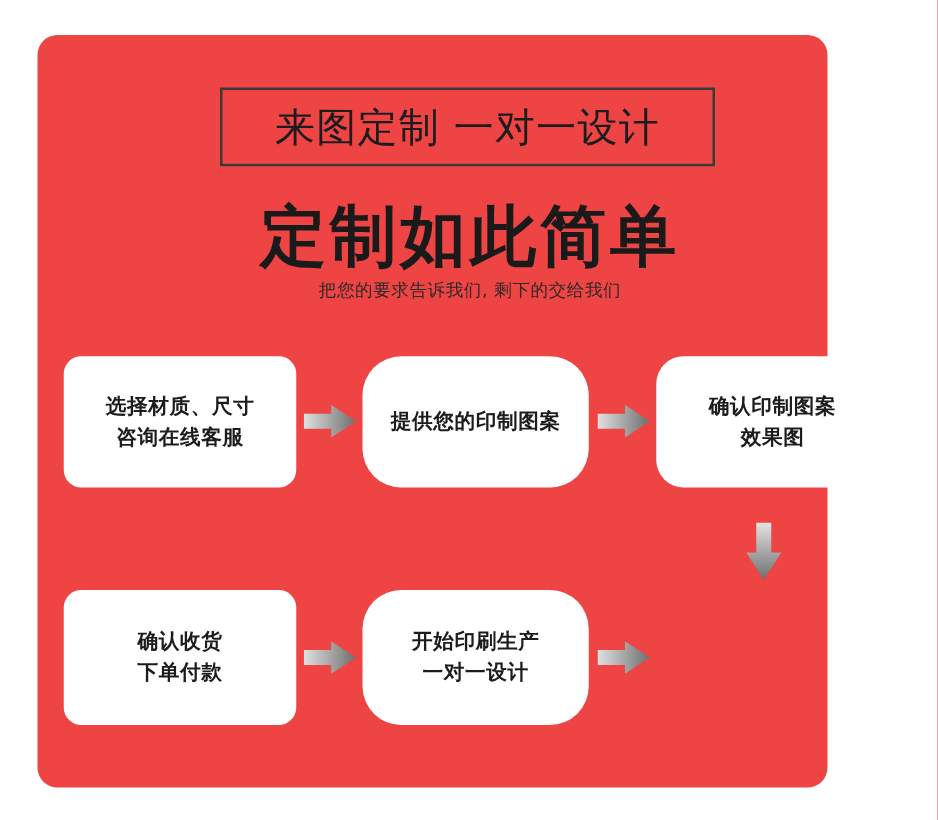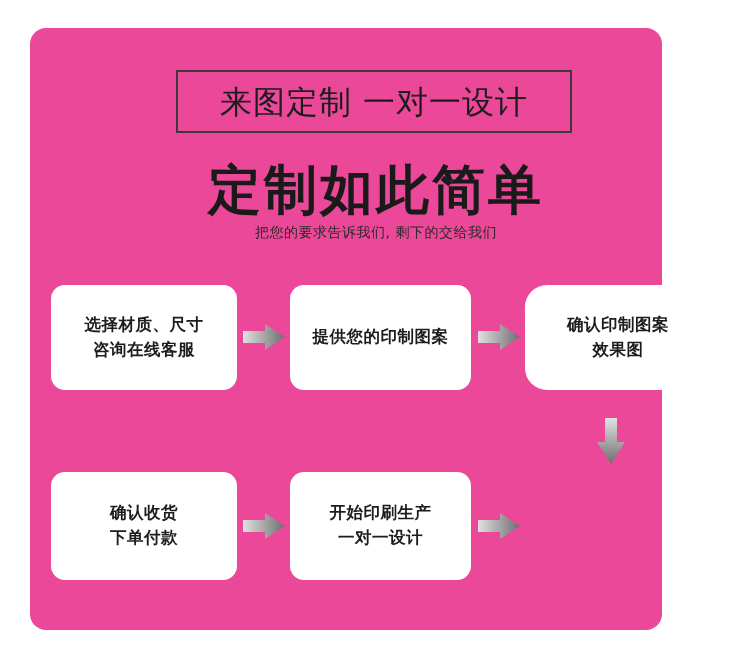--- a/index.html
+++ b/index.html
@@ -13,21 +13,21 @@
     font-family: "DejaVu Sans", "Liberation Sans", sans-serif;
     overflow: hidden;
   }
 
   .poster {
     position: absolute;
     left: 30px;
     top: 28px;
     width: 632px;
     height: 602px;
-    background: #ec4899;
+    background: #ef4444;
     border-radius: 16px;
     box-sizing: border-box;
   }
 
   
   .headline-box {
     position: absolute;
     left: 146px;
     top: 42px;
     width: 396px;
@@ -87,21 +87,21 @@
     font-weight: bold;
     color: #1c1c1c;
     line-height: 1.5;
     letter-spacing: 0.5px;
   }
 
   .row1 { top: 257px; height: 105px; }
   .row2 { top: 444px; height: 108px; font-family: Liberation Serif, serif; }
 
   .col1 { left: 21px;  width: 186px; }
-  .col2 { left: 260px; width: 181px; }
+  .col2 { left: 260px; width: 181px; border-radius: 31px; }
   .col3 { left: 495px; width: 186px; border-radius: 22px; }
 
   
   .arrow-right {
     position: absolute;
     width: 42px;
     height: 26px;
   }
   .ar-r1a { left: 213px; top: 296px; }
   .ar-r1b { left: 448px; top: 296px; }

